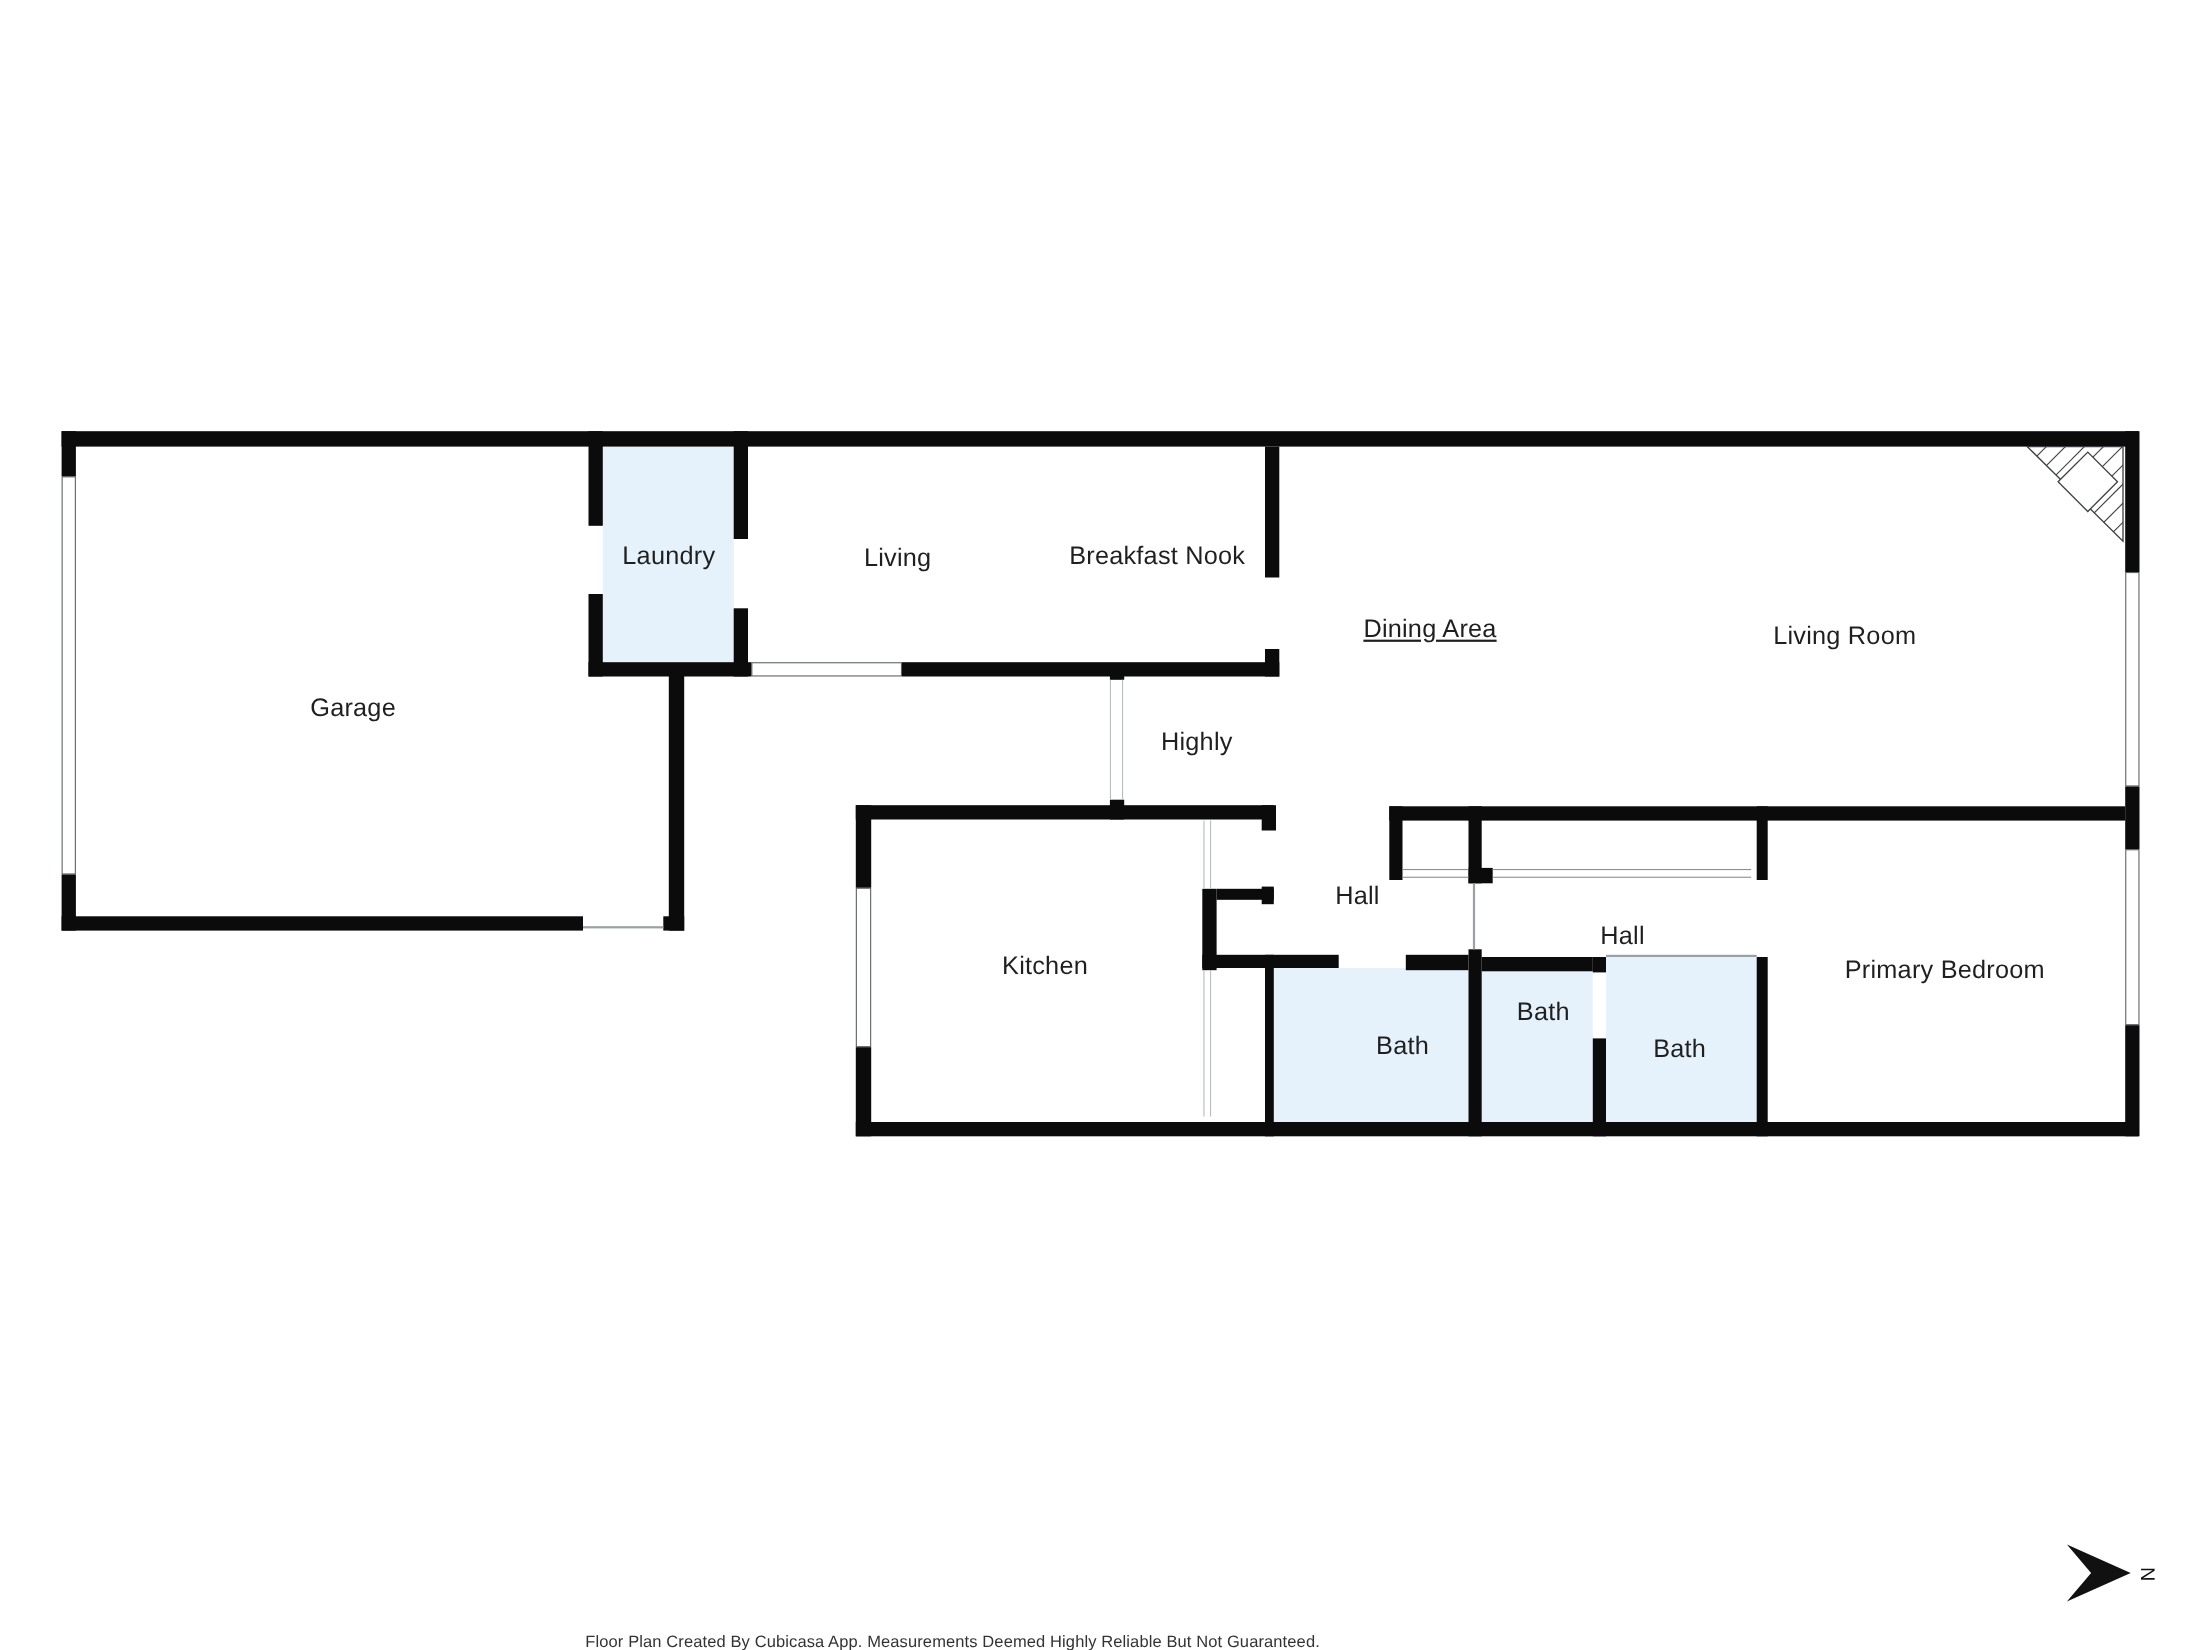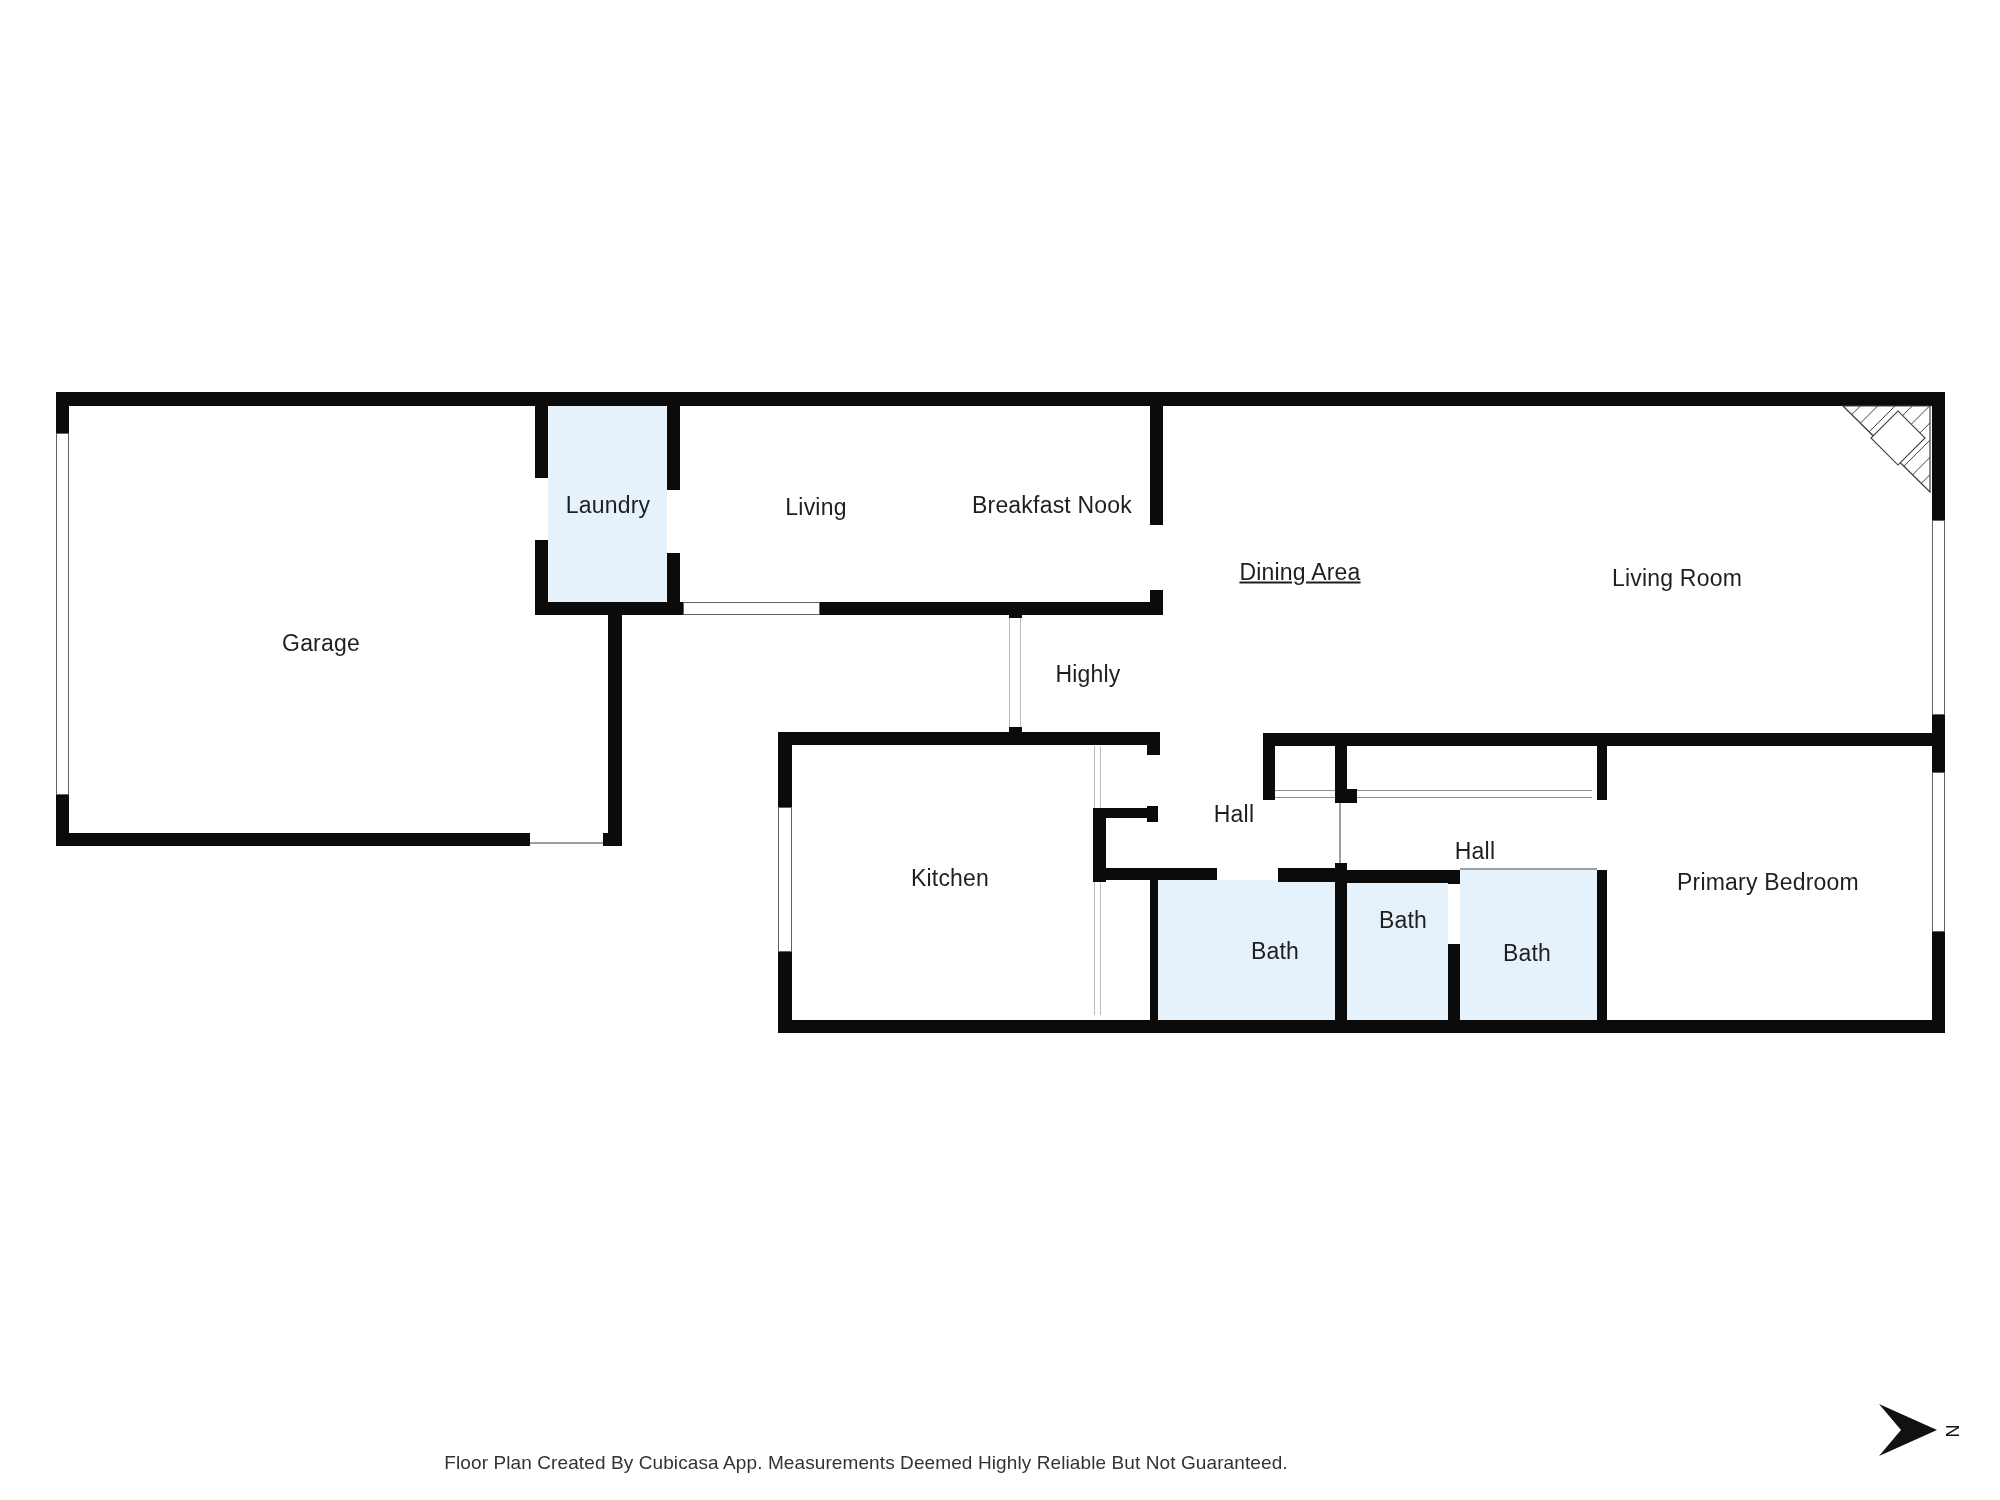--- a/index.html
+++ b/index.html
@@ -19,22 +19,22 @@
     font-size:23px;color:#1f1f1f;white-space:nowrap;letter-spacing:0.2px;
   }
   #watermark{
     position:absolute;left:6px;top:1404px;
     font-size:45px;letter-spacing:2px;font-weight:400;
     color:rgba(125,125,125,0.30);
     -webkit-text-stroke:1.2px #6e6e6e;
     white-space:nowrap;
   }
   #disclaimer{
-    position:absolute;left:0;top:1452px;width:1732px;text-align:center;
-    font-size:19px;color:#333333;letter-spacing:0.1px;
+    position:absolute;left:0;top:1484px;width:1732px;text-align:center;
+    font-size:15px;color:#333333;letter-spacing:0.1px;
   }
   svg{position:absolute;left:0;top:0;}
 </style>
 </head>
 <body>
 
 <div id="canvas">
 
   <div class="layer" id="blue-layer">
       <div class="blue" style="left: 548px; top: 406px; width: 119px; height: 196px;"></div>

